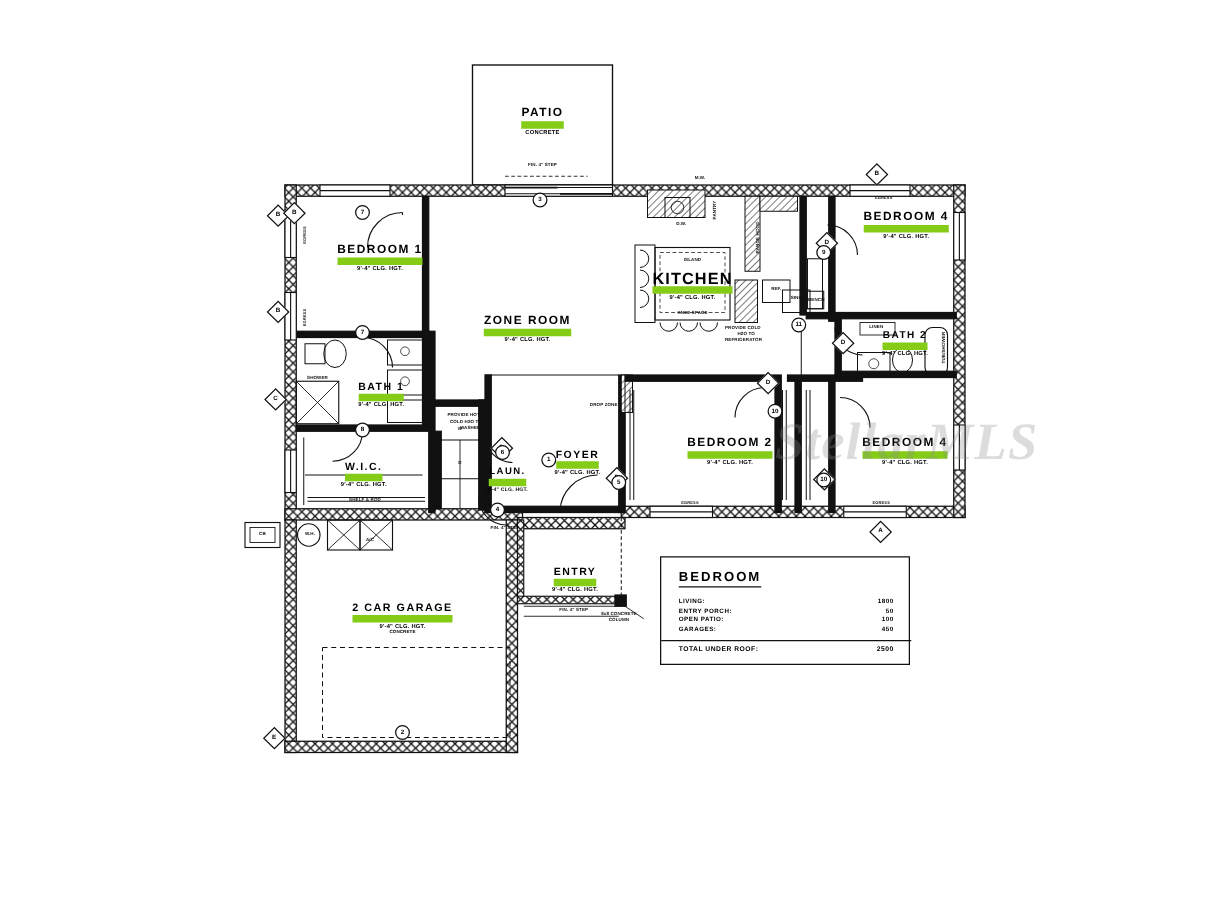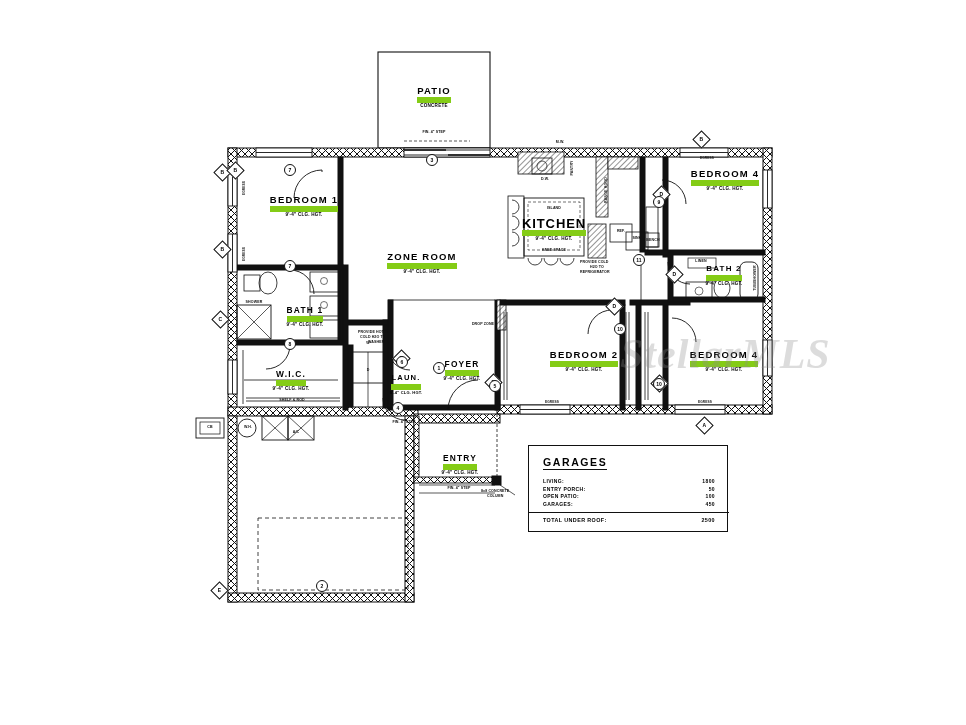--- a/index.html
+++ b/index.html
@@ -438,20 +438,25 @@
   </div>
 
   <div class="room-block" style="left:428px; top:435px; width:64px;margin-top:12px;">
     <div class="room-name" style="font-size:8.4px;">ENTRY</div>
     <div class="room-sub">9'-4" CLG. HGT.</div>
   </div>
   <div class="lbl tiny" style="left:430px; top:486px; width:58px;">FIN. 4" STEP</div>
   <div class="lbl tiny tiny-l" style="left:481px; top:489px;">8x8 CONCRETE</div>
   <div class="lbl tiny tiny-l" style="left:487px; top:494px;">COLUMN</div>
 
+  <div class="room-block" style="left:266px; top:476px; width:112px;">
+    <div class="room-name" style="font-size:8.6px;">2 CAR GARAGE</div>
+    <div class="room-sub">9'-4" CLG. HGT.</div>
+    <div class="tiny">CONCRETE</div>
+  </div>
   <div class="lbl tiny" style="left:378px; top:420px; width:52px;">FIN. 4" STEP</div>
 
   <div class="lbl tiny tiny-l" style="left:580px; top:260px;">PROVIDE COLD</div>
   <div class="lbl tiny tiny-l" style="left:590px; top:265px;">H2O TO</div>
   <div class="lbl tiny tiny-l" style="left:580px; top:270px;">REFRIGERATOR</div>
 
   <div class="lbl tiny tiny-l" style="left:358px; top:330px;">PROVIDE HOT &amp;</div>
   <div class="lbl tiny tiny-l" style="left:360px; top:335px;">COLD H2O TO</div>
   <div class="lbl tiny tiny-l" style="left:368px; top:340px;">WASHER</div>
 
@@ -522,21 +527,21 @@
   <div class="circ" style="left:392px; top:402px;">4</div>
   <div class="circ" style="left:433px; top:362px;">1</div>
   <div class="circ" style="left:489px; top:380px;">5</div>
   <div class="circ" style="left:633px; top:254px;">11</div>
   <div class="circ" style="left:653px; top:196px;">9</div>
   <div class="circ" style="left:614px; top:323px;">10</div>
   <div class="circ" style="left:653px; top:378px;">10</div>
   <div class="circ" style="left:316px; top:580px;">2</div>
 
   <div class="analysis-box">
-    <div class="analysis-title">GARAGES</div>
+    <div class="analysis-title">BEDROOM</div>
     <div class="analysis-rows">
       <div class="row">
         <span>LIVING:</span>
         <span>1800</span>
       </div>
       <div class="row">
         <span>ENTRY PORCH:</span>
         <span>50</span>
       </div>
       <div class="row">

